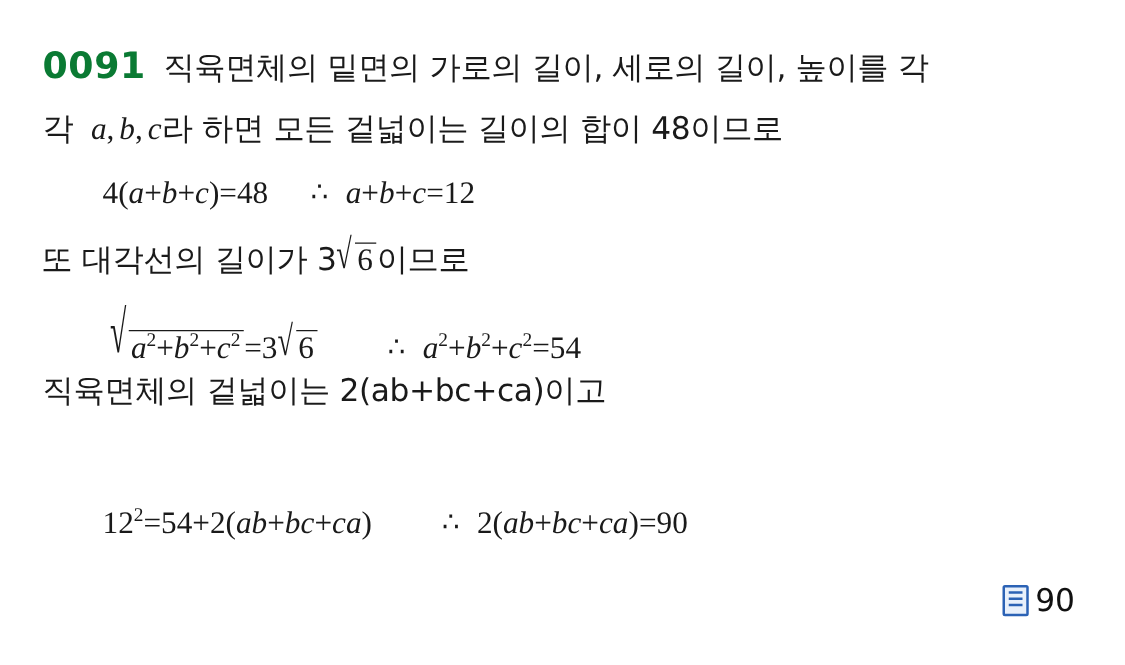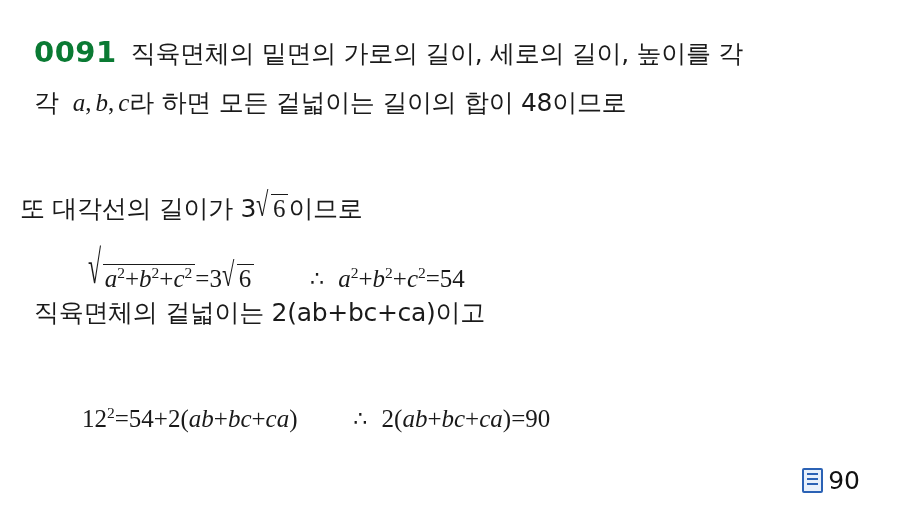--- a/index.html
+++ b/index.html
@@ -62,21 +62,21 @@
     left: 34px;
     top: 90px;
   }
   .row3 {
     position: absolute;
     left: 82px;
     top: 142px;
   }
   .row4 {
     position: absolute;
-    left: 20px;
+    left: 33px;
     top: 194px;
   }
   .row5 {
     position: absolute;
     left: 88px;
     top: 264px;
   }
   .row6 {
     position: absolute;
     left: 34px;
@@ -177,20 +177,23 @@
 <div class="page">
 
   <div class="line row1">
     <span class="prob-no">0091</span><span class="gap-sm"></span><span class="kr">직육면체의 밑면의 가로의 길이, 세로의 길이, 높이를 각</span>
   </div>
 
   <div class="line row2">
     <span class="kr">각</span><span class="gap-sm"></span><span class="math ital">a</span><span class="math">,</span>&nbsp;<span class="math ital">b</span><span class="math">,</span>&nbsp;<span class="math ital">c</span><span class="kr">라 하면 모든 겉넓이는 길이의 합이 48이므로</span>
   </div>
 
+  <div class="line row3">
+    <span class="math">4(<i>a</i>+<i>b</i>+<i>c</i>)=48</span><span class="gap-md"></span><span class="therefore">∴</span><span class="gap-sm"></span><span class="math"><i>a</i>+<i>b</i>+<i>c</i>=12</span>
+  </div>
 
   <div class="line row4">
     <span class="kr">또 대각선의 길이가 3</span><span class="sqrt math"><span class="radical">√</span><span class="radicand">6</span></span><span class="kr">이므로</span>
   </div>
 
   <div class="line row5">
     <span class="sqrt tall math"><span class="radical">√</span><span class="radicand"><i>a</i><sup class="expn">2</sup>+<i>b</i><sup class="expn">2</sup>+<i>c</i><sup class="expn">2</sup></span></span><span class="math">=3</span><span class="sqrt math"><span class="radical">√</span><span class="radicand">6</span></span><span class="gap-lg"></span><span class="therefore">∴</span><span class="gap-sm"></span><span class="math"><i>a</i><sup class="expn">2</sup>+<i>b</i><sup class="expn">2</sup>+<i>c</i><sup class="expn">2</sup>=54</span>
   </div>
 
   <div class="line row6">

